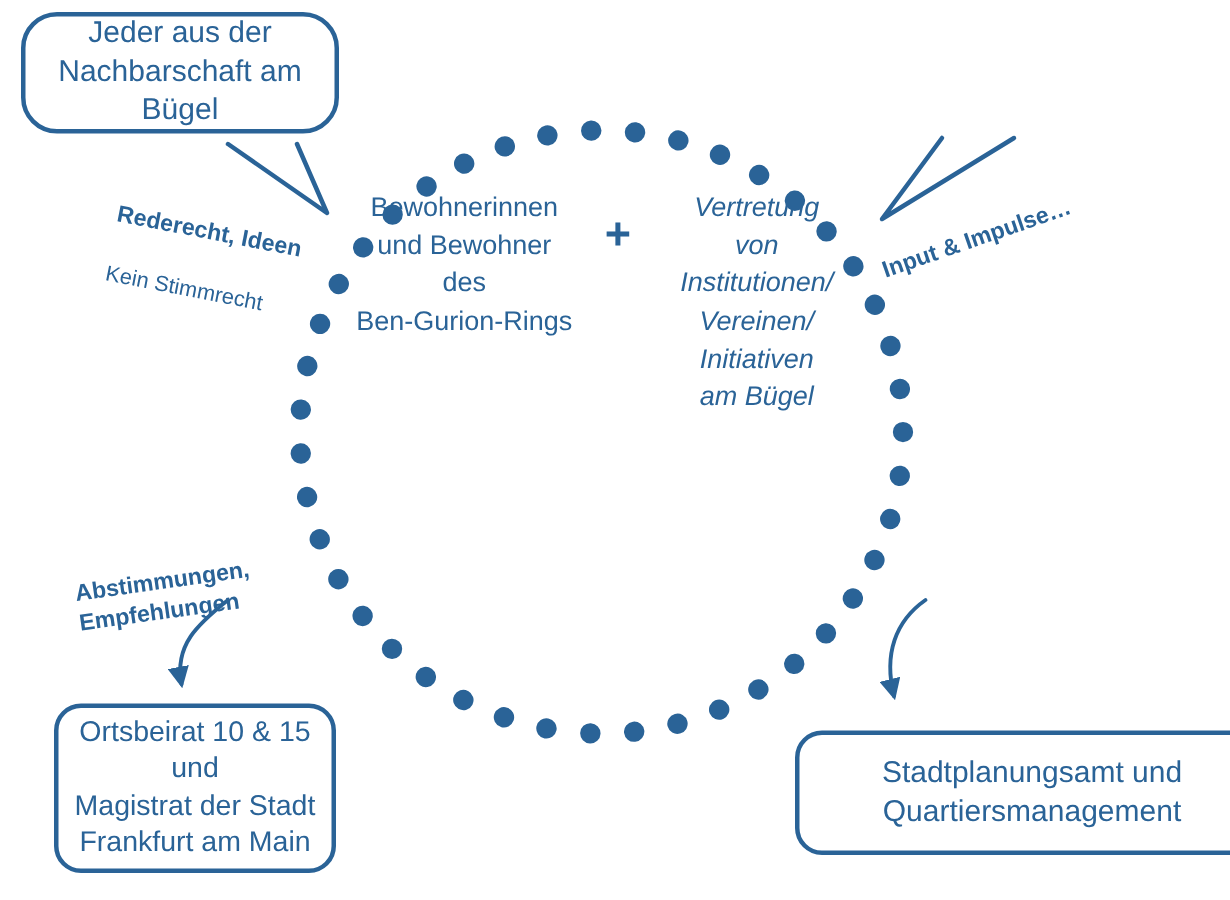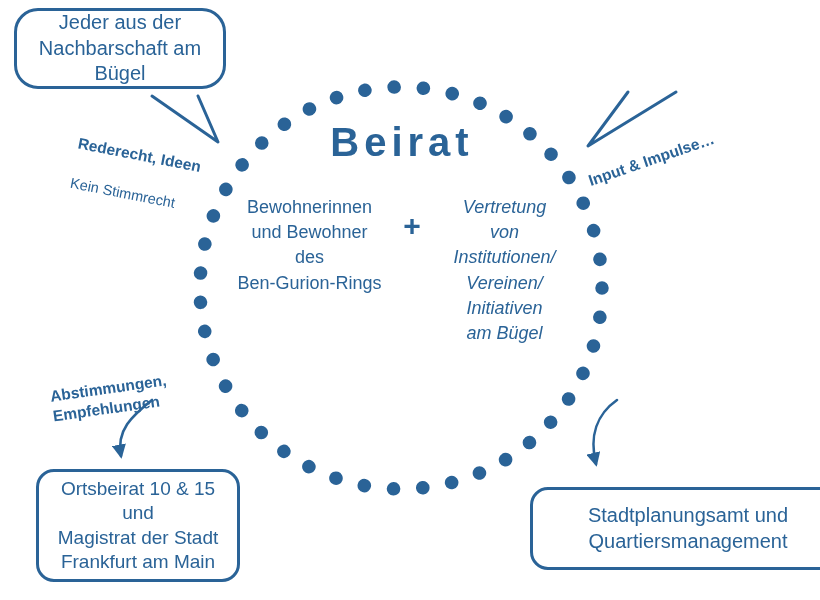--- a/index.html
+++ b/index.html
@@ -29,21 +29,21 @@
     position: absolute; z-index: 2; box-sizing: border-box;
     background: var(--bg); border: 3px solid var(--accent);
     display: flex; align-items: center; justify-content: center;
     text-align: center; white-space: pre-line; line-height: 1.28;
     padding: 6px 8px;
   }
   .bubble { border-radius: 24px; font-size: 20px; }
   .plainbox { border-radius: 18px; }
   .bubble-tl { left: 14px; top: 8px;  width: 212px; height: 81px; }
   .bubble-tr { left: 599px; top: 11px; width: 212px; height: 89px; }
-  .box-bl { left: 36px;  top: 469px; width: 204px; height: 113px; font-size: 19px; }
+  .box-bl { left: 36px;  top: 469px; width: 188px; height: 113px; font-size: 19px; }
   .box-br { left: 530px; top: 487px; width: 316px; height: 83px;  font-size: 20px; }
 
   
   .caption { position: absolute; z-index: 2; white-space: pre-line; line-height: 1.3; transform-origin: left top; }
   .cap-bold { font-weight: bold; font-size: 15.5px; white-space: pre-line; }
   .cap-reg  { font-weight: normal; font-size: 14.5px; white-space: pre-line; }
   .caption-tl { left: 84px;  top: 113px; transform: rotate(11deg); }
   .caption-tr { left: 579px; top: 152px; transform: rotate(-19deg); }
   .caption-bl { left: 46px;  top: 366px; transform: rotate(-8deg); }
   .caption-br { left: 628px; top: 403px; }
@@ -74,21 +74,20 @@
       </marker>
     </defs>
     <circle class="dot-ring" cx="401" cy="288" r="201"></circle>
     <path class="tail" d="M152,96 L218,142 L198,96"></path>
     <path class="tail" d="M676,92 L588,146 L628,92"></path>
     <path class="arrow" d="M152,400 C132,416 116,430 121,456" marker-end="url(#ah)"></path>
     <path class="arrow" d="M617,400 C597,414 589,436 596,464" marker-end="url(#ah)"></path>
   </svg>
 
   <div class="circle-content">
-    <div class="circle-title">Beirat</div>
     <div class="member-row">
       <div class="member-left">Bewohnerinnen
 und Bewohner
 des
 Ben-Gurion-Rings</div>
       <div class="plus-sign">+</div>
       <div class="member-right">Vertretung
 von
 Institutionen/
 Vereinen/

